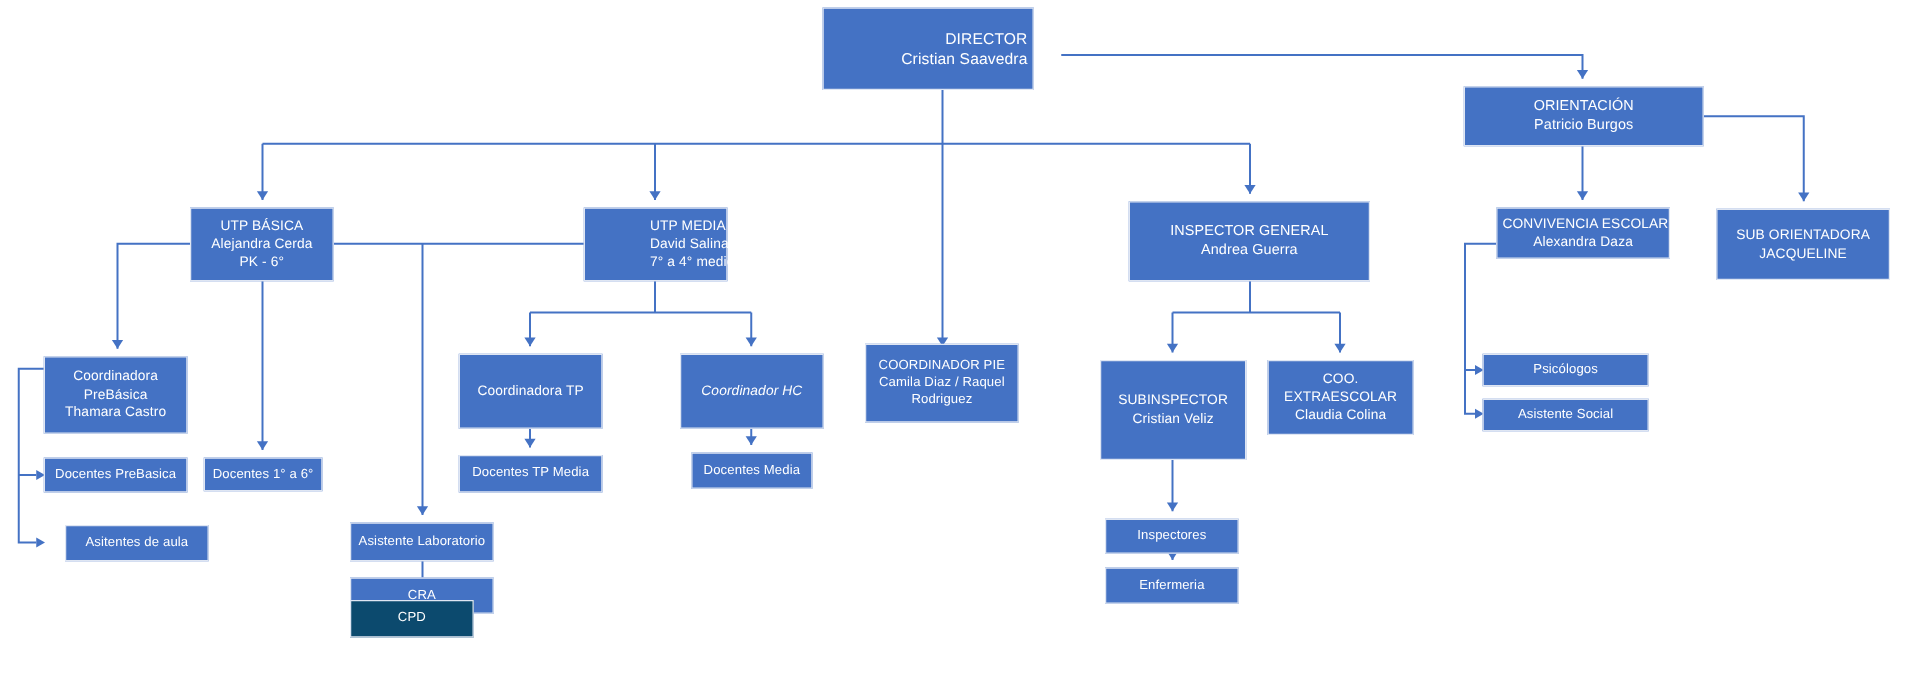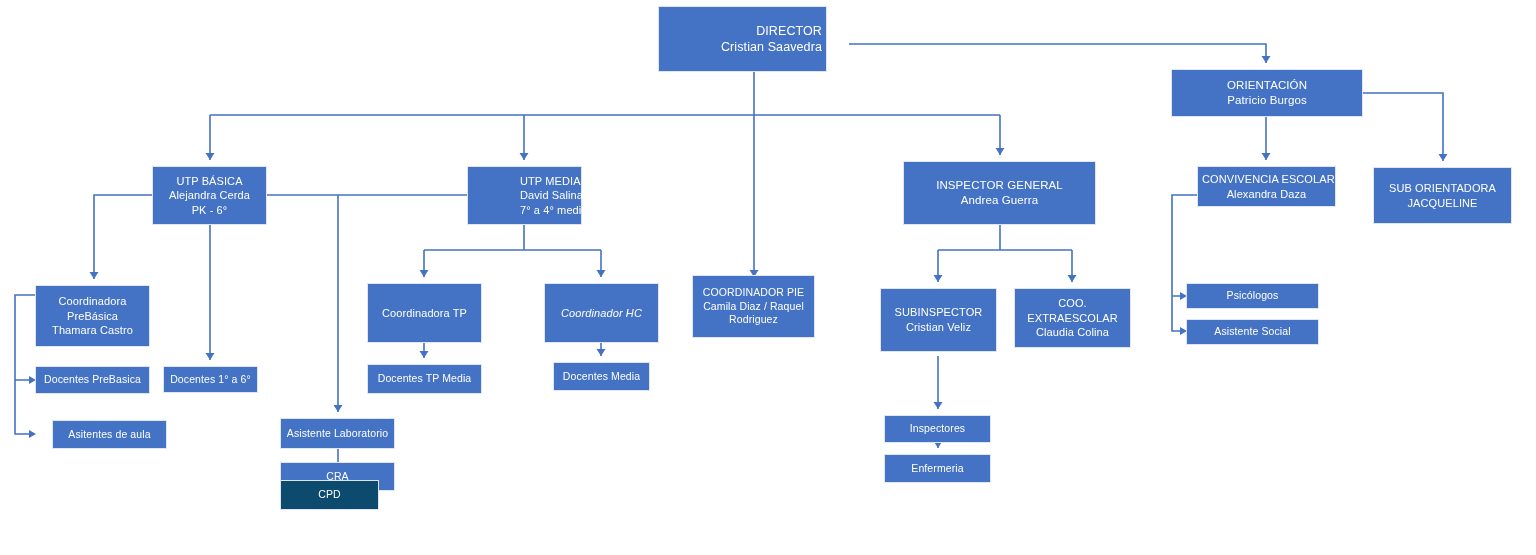--- a/index.html
+++ b/index.html
@@ -247,21 +247,21 @@
           <span class="ln">Docentes Media</span>
         </div>
       </div>
       <div class="node" style="left: 692px; top: 275px; width: 123px; height: 63px; font-size: 10.5px; background: rgb(68, 114, 196); border-color: rgb(223, 230, 243); color: rgb(255, 255, 255);">
         <div class="lines">
           <span class="ln">COORDINADOR PIE</span>
           <span class="ln">Camila Diaz / Raquel</span>
           <span class="ln">Rodriguez</span>
         </div>
       </div>
-      <div class="node" style="left: 880px; top: 288px; width: 117px; height: 64px; font-size: 11px; background: rgb(68, 114, 196); border-color: rgb(223, 230, 243); color: rgb(255, 255, 255);">
+      <div class="node" style="left: 880px; top: 288px; width: 117px; height: 80px; font-size: 11px; background: rgb(68, 114, 196); border-color: rgb(223, 230, 243); color: rgb(255, 255, 255);">
         <div class="lines">
           <span class="ln">SUBINSPECTOR</span>
           <span class="ln">Cristian Veliz</span>
         </div>
       </div>
       <div class="node" style="left: 1014px; top: 288px; width: 117px; height: 60px; font-size: 11px; background: rgb(68, 114, 196); border-color: rgb(223, 230, 243); color: rgb(255, 255, 255);">
         <div class="lines">
           <span class="ln">COO.</span>
           <span class="ln">EXTRAESCOLAR</span>
           <span class="ln">Claudia Colina</span>

